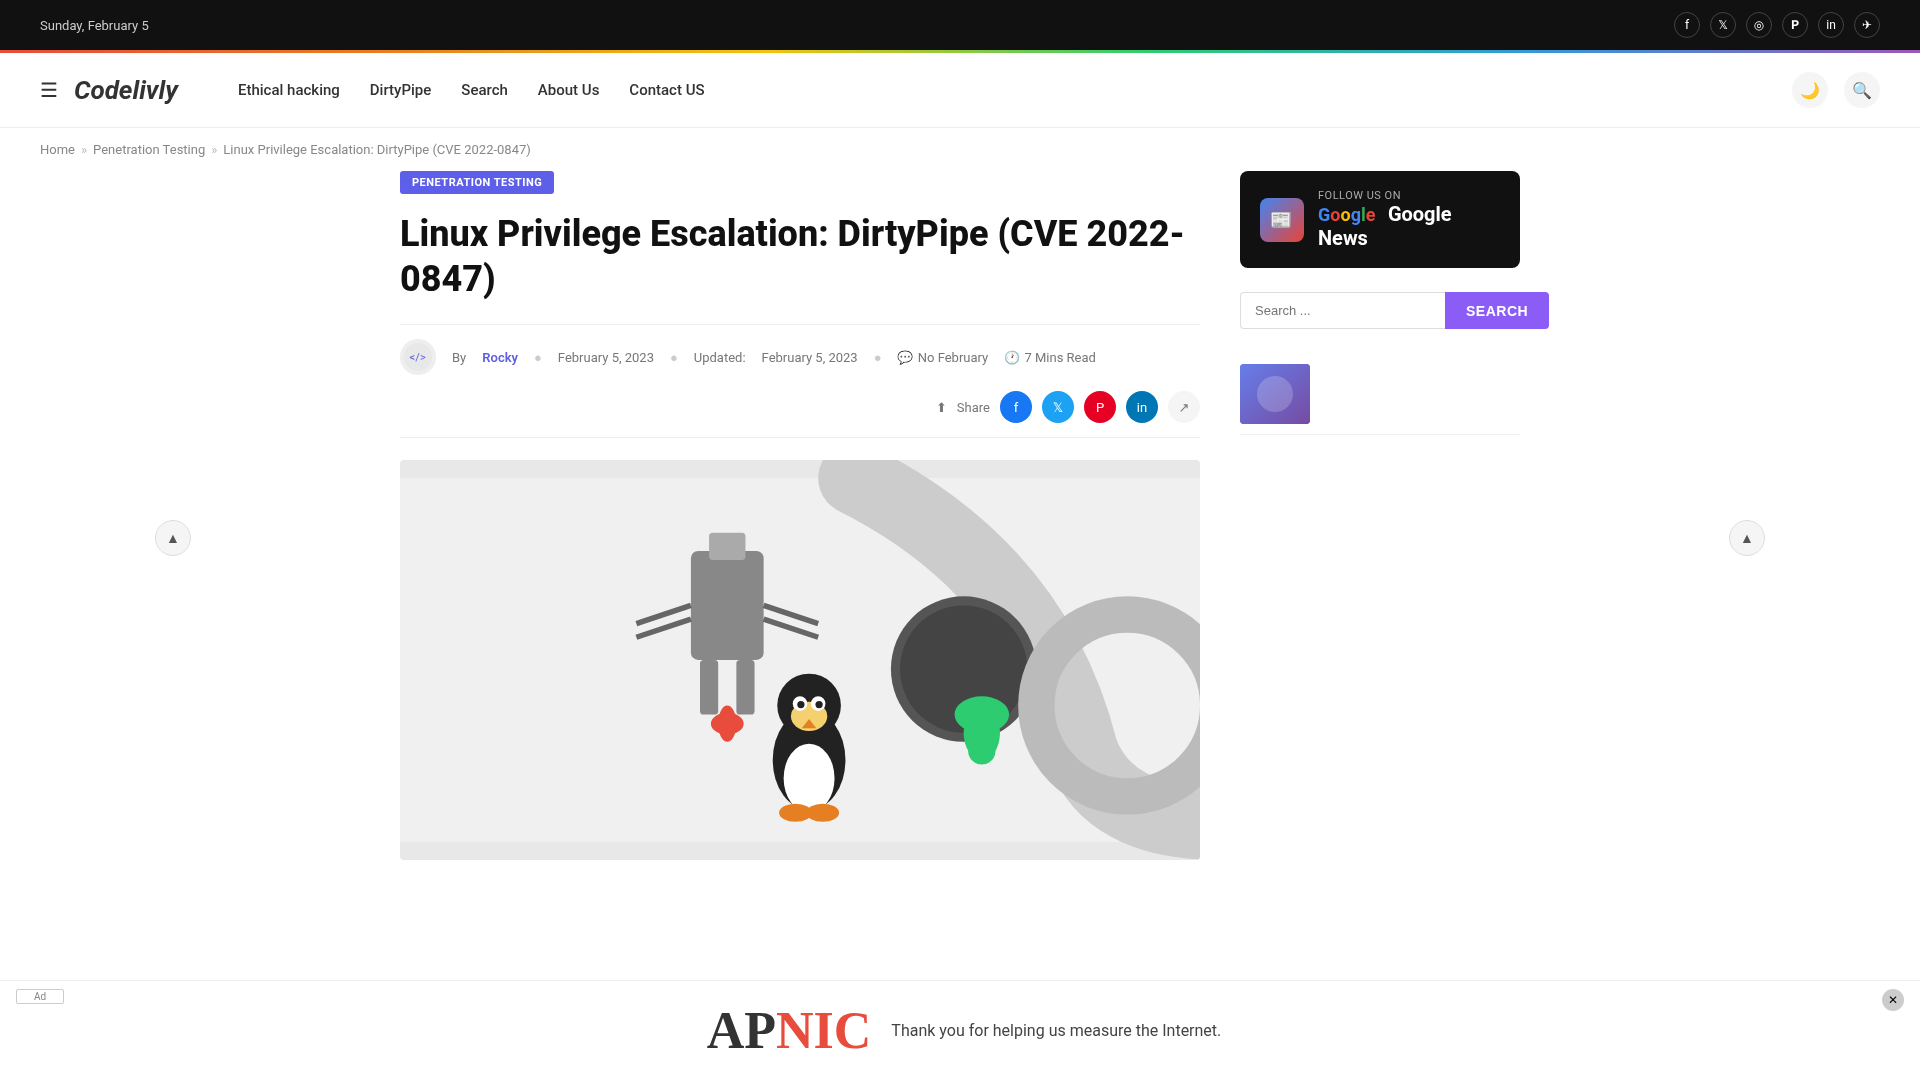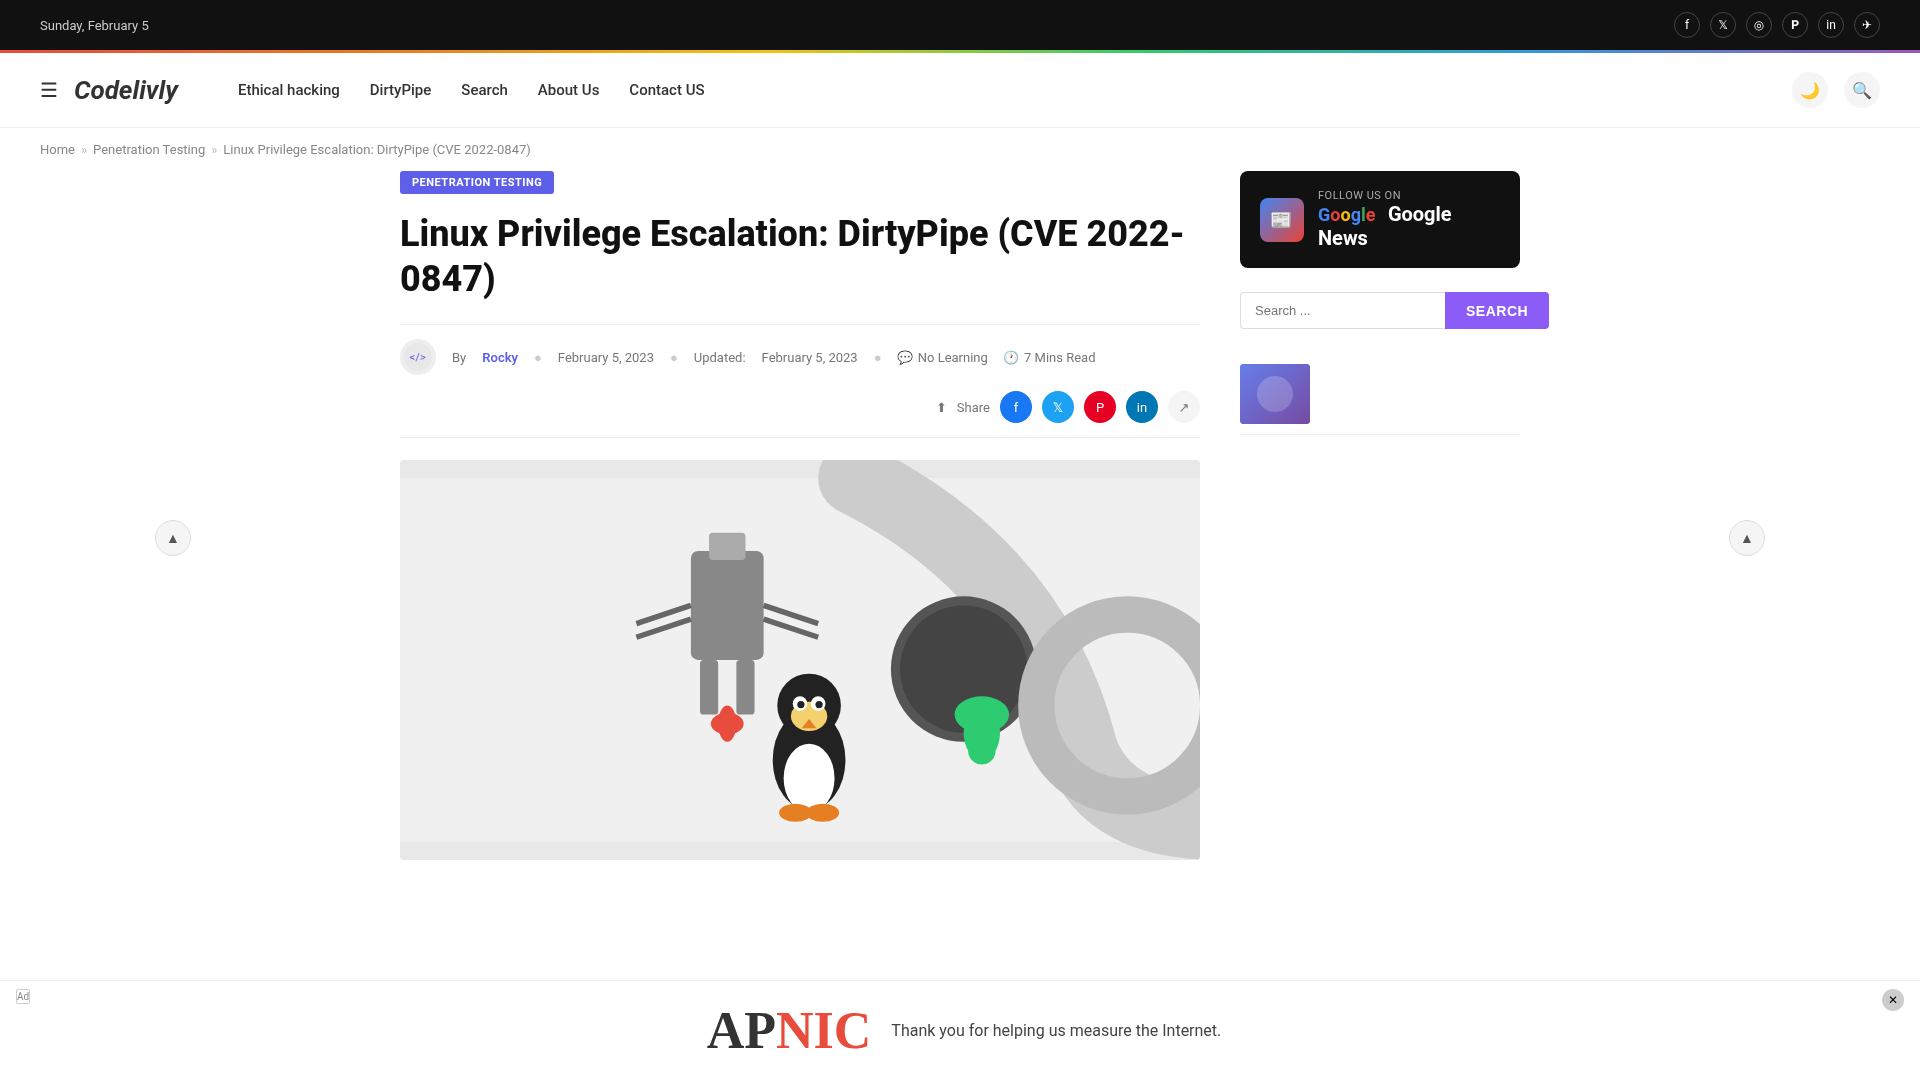--- a/index.html
+++ b/index.html
@@ -255,21 +255,21 @@
       cursor: pointer;
       font-size: 12px;
       display: flex; align-items: center; justify-content: center;
     }
     .ad-tag {
       position: absolute;
       top: 8px; left: 16px;
       font-size: 10px;
       color: #888;
       border: 1px solid #ccc;
-      padding: 1px 0;
+      padding: 1px 17px;
       border-radius: 2px;
     }
   </style>
 </head>
 <body>
 
 <div class="top-bar">
   <span class="top-bar-date">Sunday, February 5</span>
   <div class="top-bar-icons">
     <div class="social-icon">f</div>
@@ -326,21 +326,21 @@
       <span>By</span>
       <span class="meta-author">Rocky</span>
       <span class="meta-dot">●</span>
       <span>February 5, 2023</span>
       <span class="meta-dot">●</span>
       <span>Updated:</span>
       <span>February 5, 2023</span>
       <span class="meta-dot">●</span>
       <span style="display:flex;align-items:center;gap:4px;">
         <span>💬</span>
-        <span>No Learning</span>
+        <span>No February</span>
       </span>
       <span style="display:flex;align-items:center;gap:4px;">
         <span>🕐</span>
         <span>7 Mins Read</span>
       </span>
       <div class="meta-share">
         <span>⬆</span>
         <span>Share</span>
         <div class="share-icon" style="background:#1877f2;color:#fff;">f</div>
         <div class="share-icon" style="background:#1da1f2;color:#fff;">𝕏</div>

